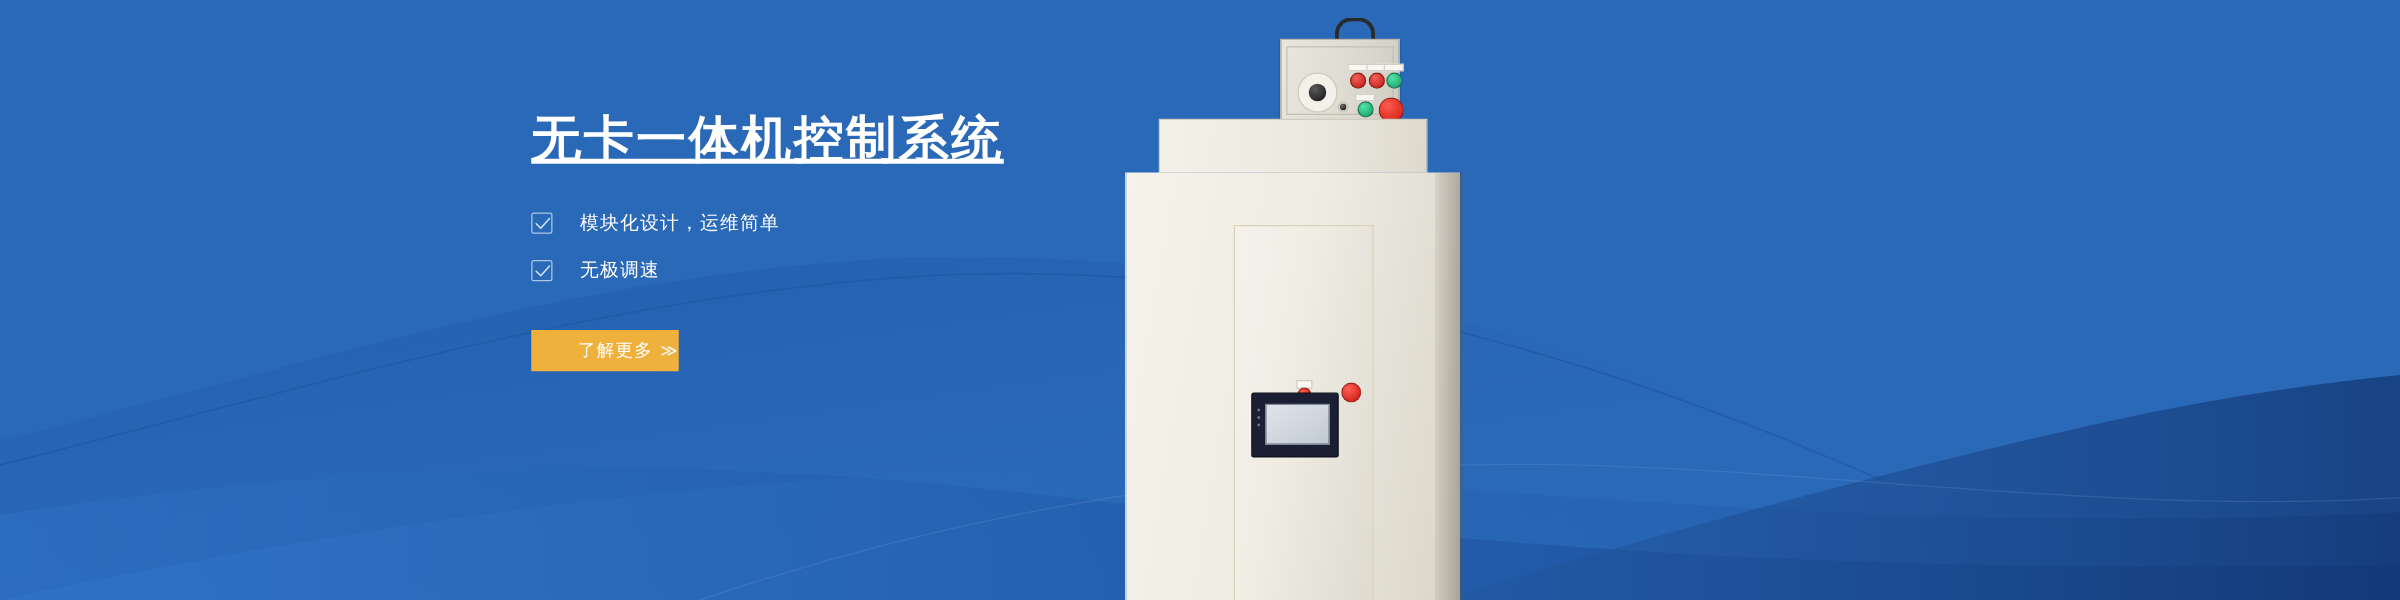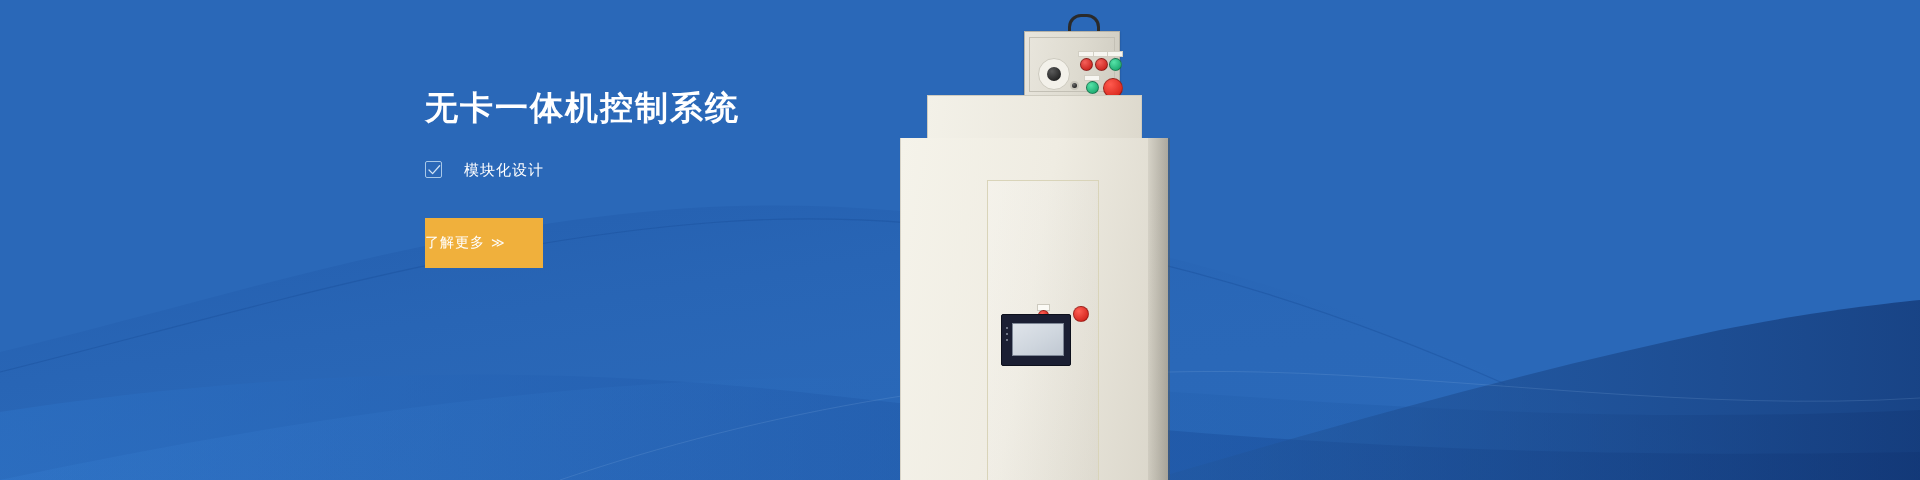--- a/index.html
+++ b/index.html
@@ -31,27 +31,28 @@
   
   .content {
     position: absolute;
     left: 425px;
     top: 88px;
     width: 520px;
     z-index: 5;
   }
 
   .hero-title {
-    font-size: 33px;
+    font-size: 40px;
     font-weight: bold;
     color: #ffffff;
     letter-spacing: 2px;
     line-height: 1.2;
     margin: 0 0 30px 0;
     white-space: nowrap;
+    text-decoration: underline;
   }
 
   .feature-list {
     list-style: none;
     margin: 0;
     padding: 0;
   }
 
   .feature-item {
     display: flex;
@@ -80,24 +81,24 @@
     font-size: 15px;
     color: #ffffff;
     letter-spacing: 1px;
     line-height: 1;
     white-space: nowrap;
   }
 
   .cta-button {
     display: inline-flex;
     align-items: center;
-    justify-content: flex-start;
+    justify-content: flex-end;
     margin-top: 22px;
     width: 118px;
-    height: 50px;
+    height: 33px;
     background: #f0b03c;
     color: #ffffff;
     font-size: 14px;
     letter-spacing: 1px;
     border: none;
     cursor: pointer;
     text-decoration: none;
     box-sizing: border-box;
   }
   .cta-chevrons {
@@ -337,28 +338,36 @@
     <path d="M0,372 C240,312 470,240 720,222 C1000,202 1270,280 1505,384" fill="none" stroke="#1a4f9c" stroke-opacity="0.45" stroke-width="1.2"></path>
     <path d="M560,480 C760,412 1000,366 1260,372 C1470,377 1700,412 1920,398" fill="none" stroke="#8fb6e4" stroke-opacity="0.18" stroke-width="1"></path>
   </svg>
 
   <div class="content">
 
     <h1 class="hero-title">无卡一体机控制系统</h1>
 
     <ul class="feature-list">
 
-
       <li class="feature-item">
         <span class="check-box">
           <svg width="13" height="13" viewBox="0 0 13 13">
             <polyline points="1,6 4.6,9.6 11.6,1.8" fill="none" stroke="#cfe2f5" stroke-width="1.3" stroke-linecap="round" stroke-linejoin="round"></polyline>
           </svg>
         </span>
-        <span class="feature-text">模块化设计</span>
+        <span class="feature-text">模块化设计，运维简单</span>
+      </li>
+
+      <li class="feature-item">
+        <span class="check-box">
+          <svg width="13" height="13" viewBox="0 0 13 13">
+            <polyline points="1,6 4.6,9.6 11.6,1.8" fill="none" stroke="#cfe2f5" stroke-width="1.3" stroke-linecap="round" stroke-linejoin="round"></polyline>
+          </svg>
+        </span>
+        <span class="feature-text">无极调速</span>
       </li>
 
 
     </ul>
 
     <a class="cta-button" href="#">
       <span>了解更多</span>
       <span class="cta-chevrons">≫</span>
     </a>
 

